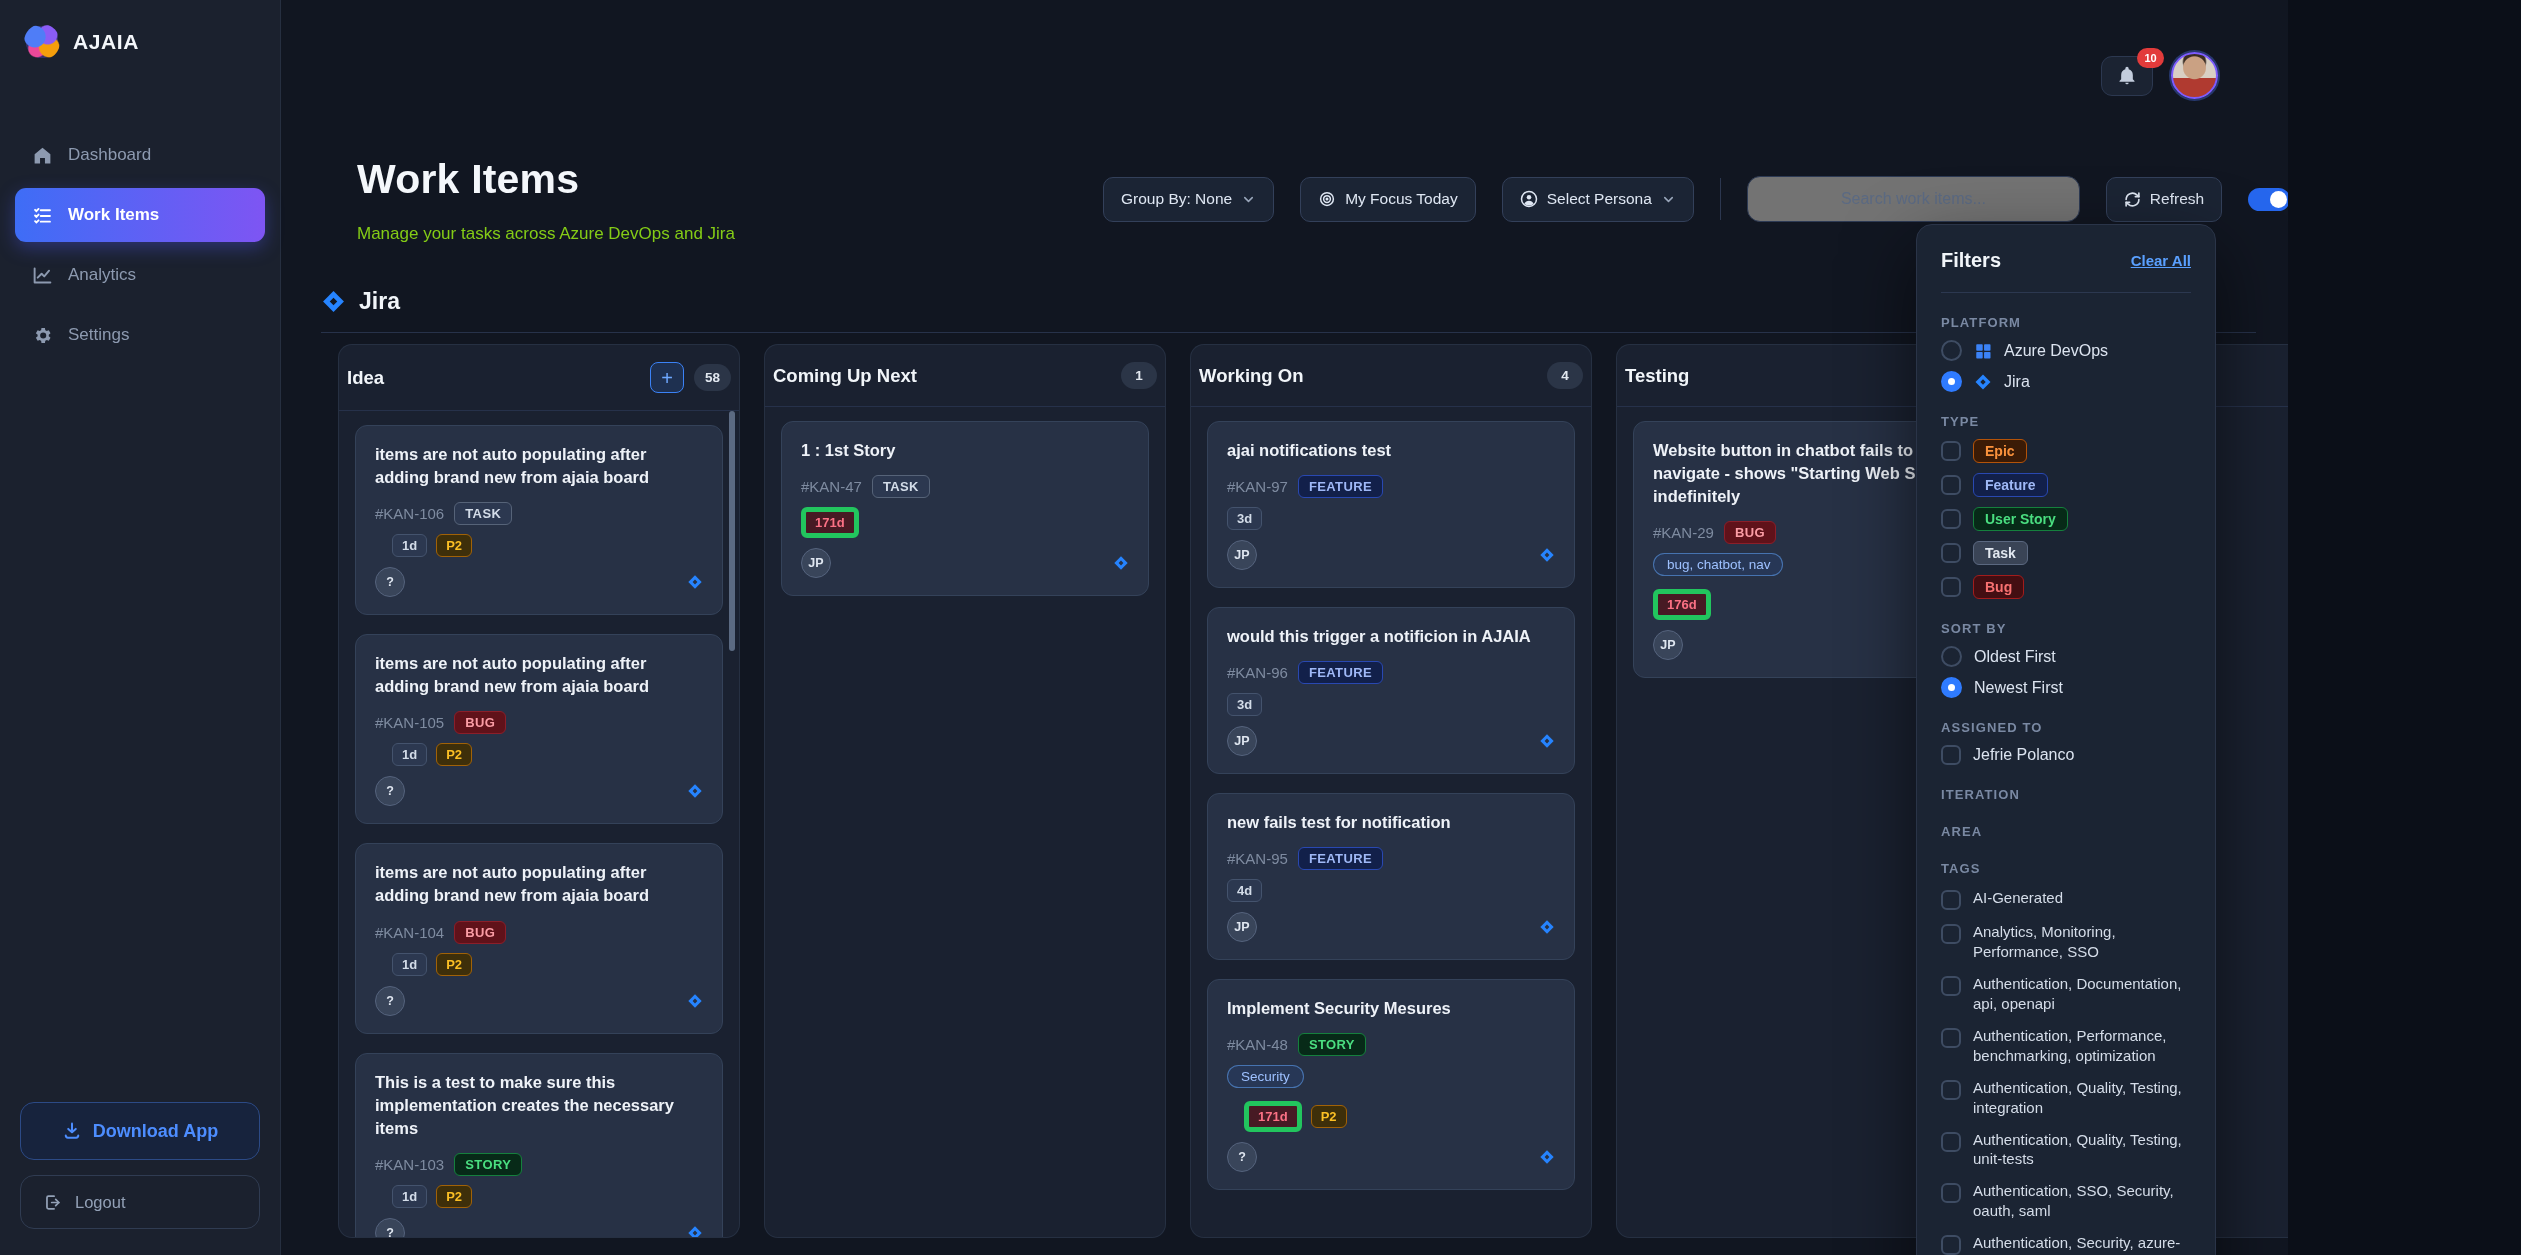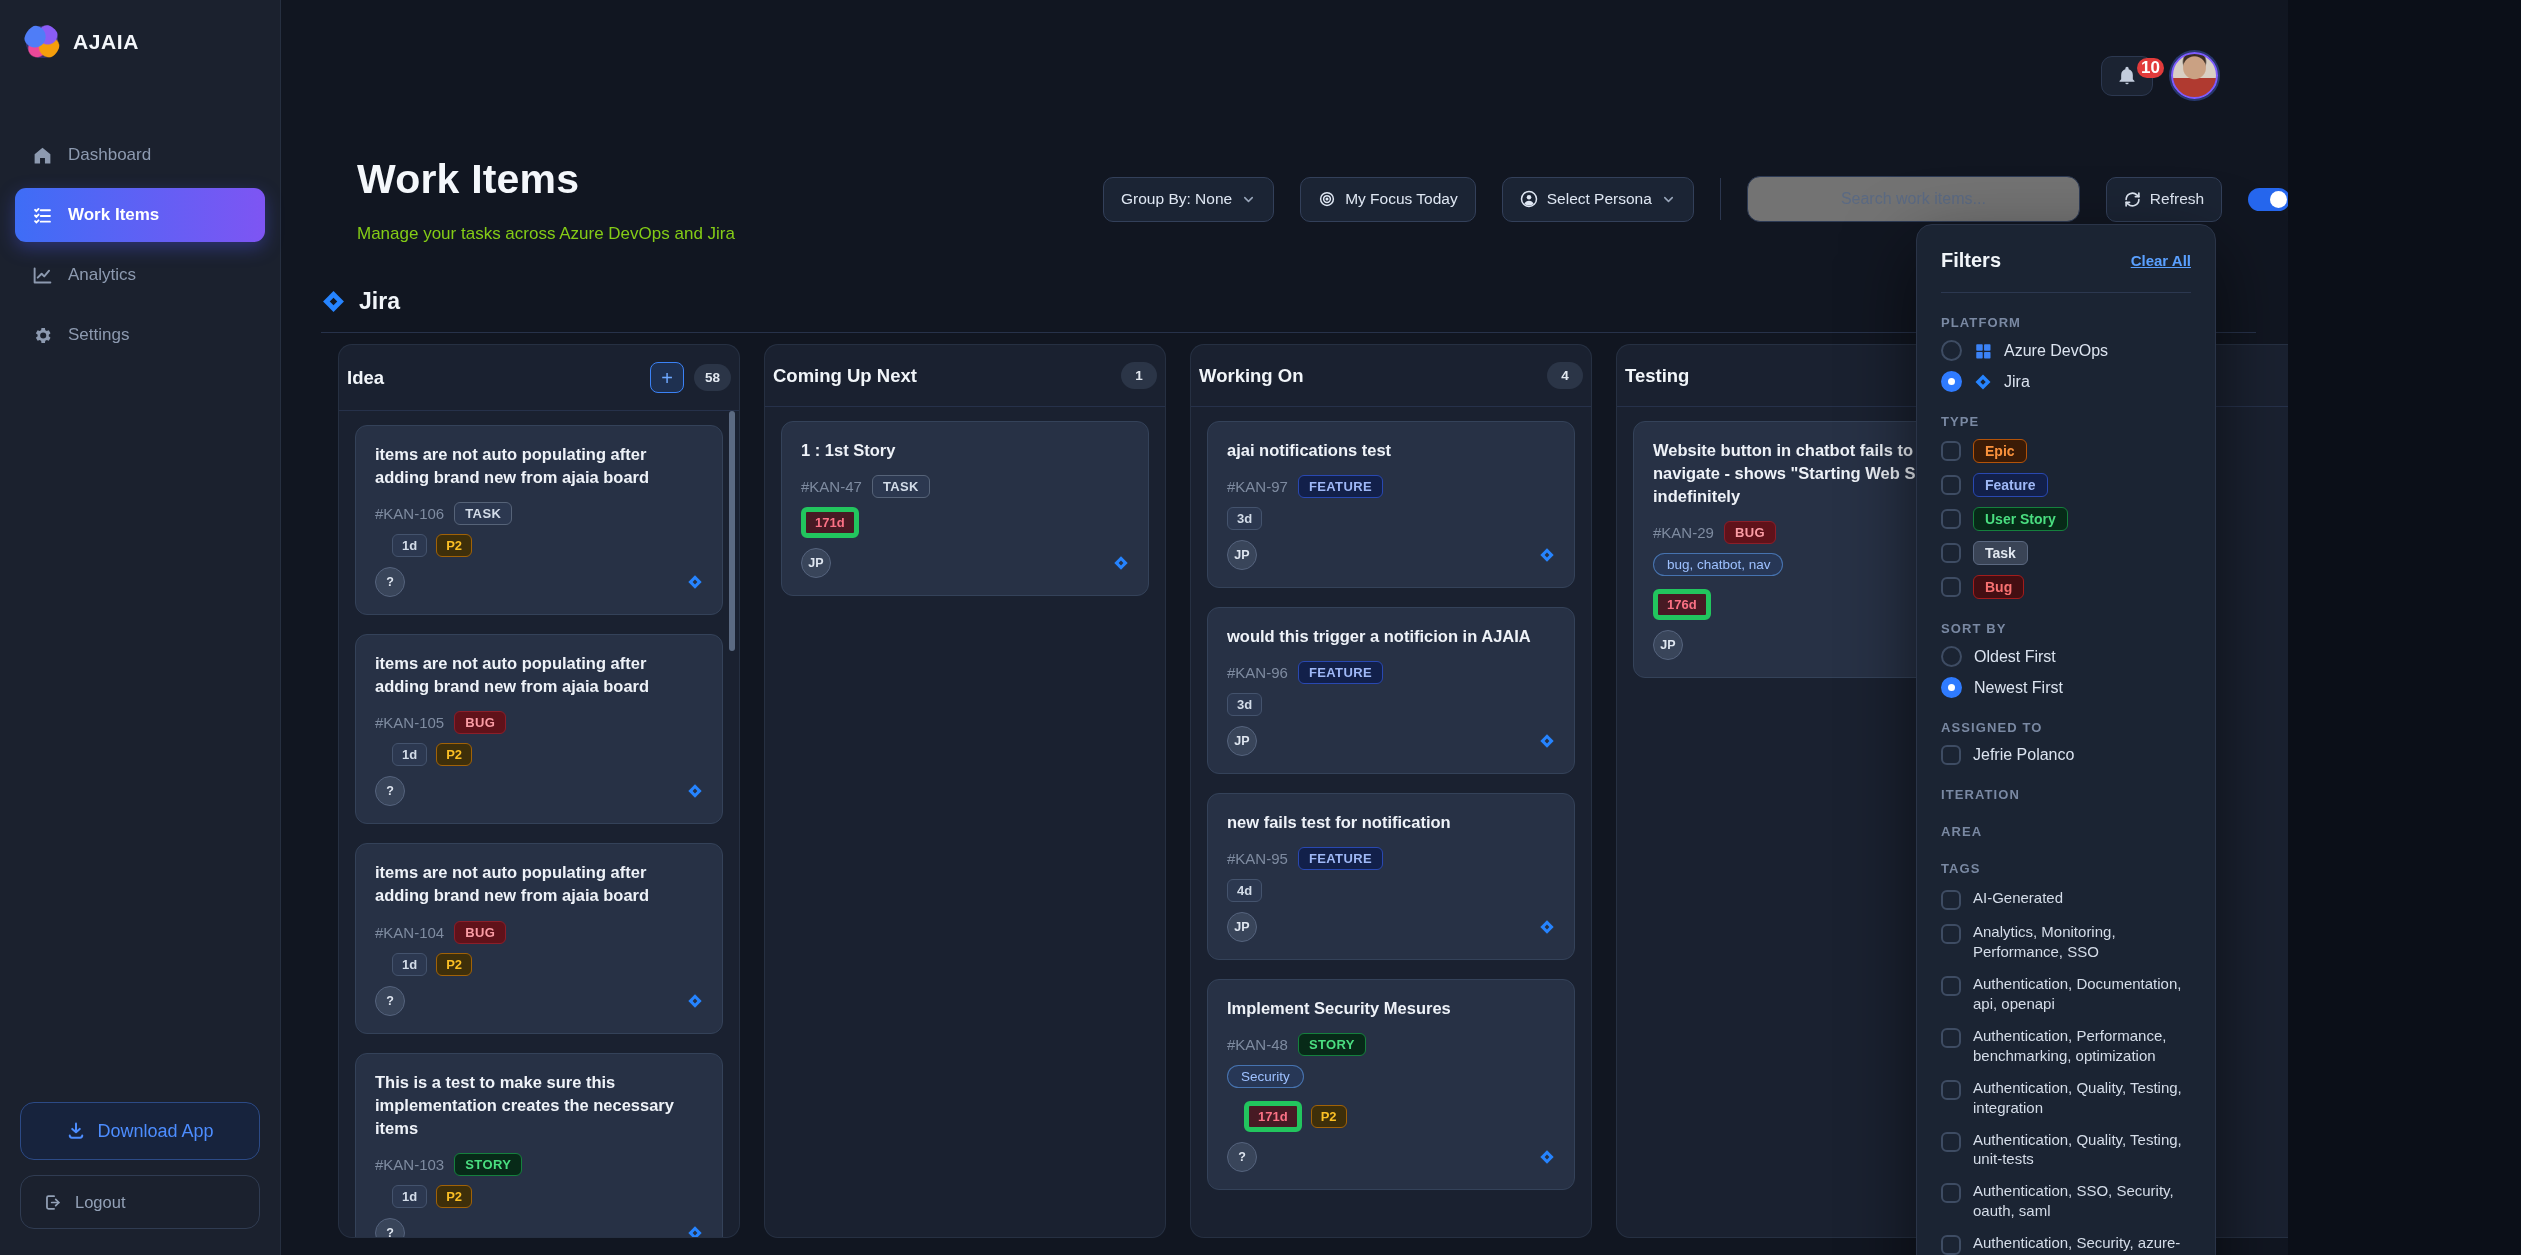--- a/index.html
+++ b/index.html
@@ -16,27 +16,27 @@
       radial-gradient(circle at 70% 64%, #f59e0b 0 28%, transparent 32%),
       radial-gradient(circle at 36% 68%, #ec4899 0 24%, transparent 28%),
       radial-gradient(circle at 50% 50%, #35306b 0 62%, transparent 65%);
   }
   .logo-text{font-size:21px;font-weight:bold;letter-spacing:.6px;color:#f4f7fb;}
   .nav{margin-top:58px;display:flex;flex-direction:column;gap:6px;}
   .nav-item{display:flex;align-items:center;gap:15px;height:54px;margin:0 15px;padding:0 17px;border-radius:11px;color:#8d9ab0;font-size:17px;font-weight:500;cursor:pointer;}
   .nav-item svg{flex:none;}
   .nav-item.active{background:linear-gradient(90deg,#3e6df6,#7e55f3);color:#ffffff;font-weight:bold;box-shadow:0 6px 18px rgba(80,90,246,.35);}
   .side-spacer{flex:1;}
-  .dl-btn{display:flex;align-items:center;justify-content:center;gap:11px;height:58px;margin:0 20px 15px;border-radius:14px;border:1.5px solid #2c4a86;background:#17233d;color:#4d8dff;font-size:18px;font-weight:normal;cursor:pointer;}
+  .dl-btn{display:flex;align-items:center;justify-content:center;gap:11px;height:58px;margin:0 20px 15px;border-radius:14px;border:1.5px solid #2c4a86;background:#17233d;color:#4d8dff;font-size:18px;font-weight:bold;cursor:pointer;}
   .logout-btn{display:flex;align-items:center;gap:13px;height:54px;margin:0 20px 26px;padding:0 22px;border-radius:14px;border:1.5px solid #303c52;background:transparent;color:#93a1b7;font-size:16.5px;cursor:pointer;}
 
   
   .top-cluster{position:absolute;top:52px;right:70px;display:flex;align-items:center;gap:18px;}
   .bell-btn{position:relative;width:52px;height:40px;border-radius:11px;background:#1b2332;border:1px solid #2c3850;display:flex;align-items:center;justify-content:center;cursor:pointer;color:#c3cddd;}
-  .bell-badge{position:absolute;top:-9px;right:-12px;min-width:27px;height:20px;padding:0 0;border-radius:999px;background:#e23b3b;color:#fff;font-size:17px;font-weight:bold;display:flex;align-items:center;justify-content:center;margin-top:10px;}
+  .bell-badge{position:absolute;top:-9px;right:-12px;min-width:27px;height:20px;padding:0 0;border-radius:999px;background:#e23b3b;color:#fff;font-size:11px;font-weight:bold;display:flex;align-items:center;justify-content:center;}
   .user-avatar{width:47px;height:47px;border-radius:50%;border:2.5px solid #7c5cff;box-shadow:0 0 0 2px rgba(80,120,255,.35);cursor:pointer;
     background:
       radial-gradient(circle at 50% 32%, #caa183 0 30%, transparent 33%),
       radial-gradient(circle at 50% 18%, #3a2c22 0 26%, transparent 30%),
       linear-gradient(180deg,#d8cfc4 0 55%, #b03a30 55%);
   }
 
   
   .page-title{position:absolute;left:357px;top:156px;font-size:41px;font-weight:800;color:#f4f7fb;letter-spacing:.2px;}
   .page-subtitle{position:absolute;left:357px;top:224px;font-size:17px;color:#84cc16;}

